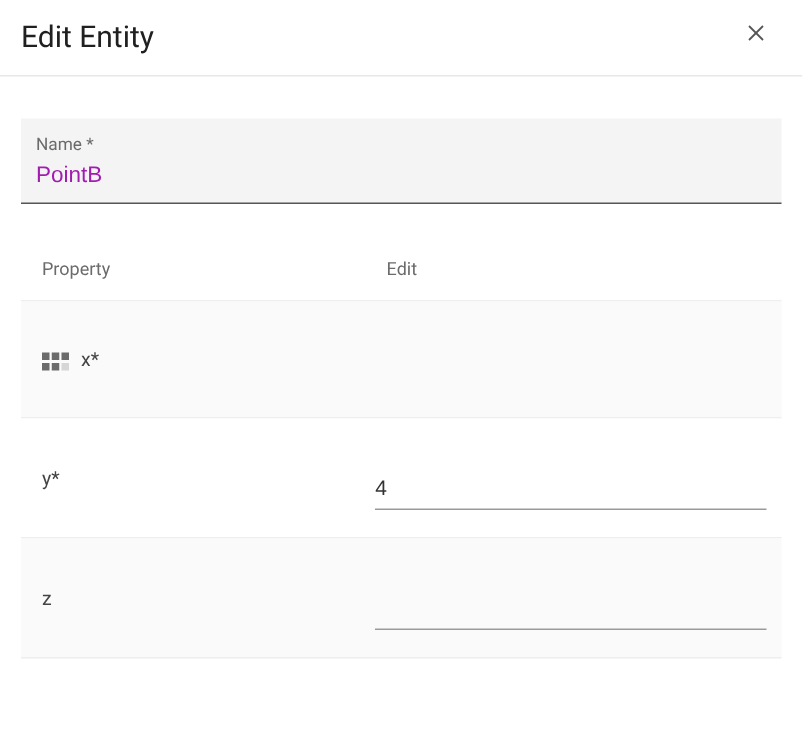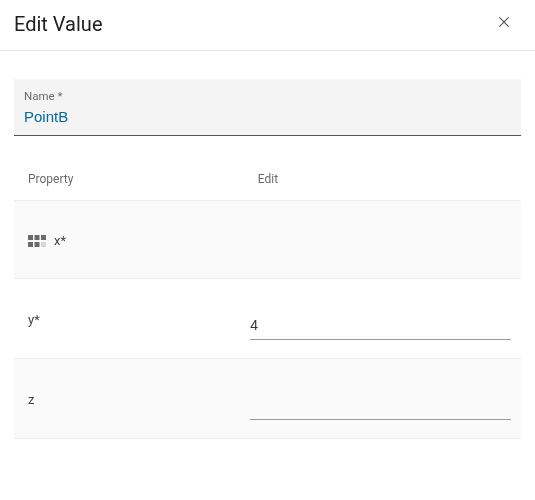--- a/index.html
+++ b/index.html
@@ -42,21 +42,21 @@
       font-size: 11.5px;
       color: #6b6b6b;
       display: block;
       margin-bottom: 3px;
     }
     .name-input {
       width: 100%;
       border: none;
       background: transparent;
       font-size: 15px;
-      color: #0369a1;
+      color: #a21caf;
       outline: none;
       padding: 2px 0;
     }
     .table { margin-top: 24px; }
     .thead {
       display: flex;
       padding: 12px 10px 14px 14px;
       border-bottom: 1px solid #eee;
       gap: 14px;
     }
@@ -106,21 +106,21 @@
       color: #333;
       padding: 4px 0 6px 0;
       outline: none;
     }
     .val-input::placeholder { color: #8a8a8a; }
   </style>
 </head>
 <body>
 
 <div class="header">
-  <div class="header-title">Edit Value</div>
+  <div class="header-title">Edit Entity</div>
   <div class="close-btn">
     <span>
       <svg viewBox="0 0 24 24" fill="none" stroke="currentColor" stroke-width="1.8">
         <line x1="5" y1="5" x2="19" y2="19"></line>
         <line x1="19" y1="5" x2="5" y2="19"></line>
       </svg>
     </span>
   </div>
 </div>
 

